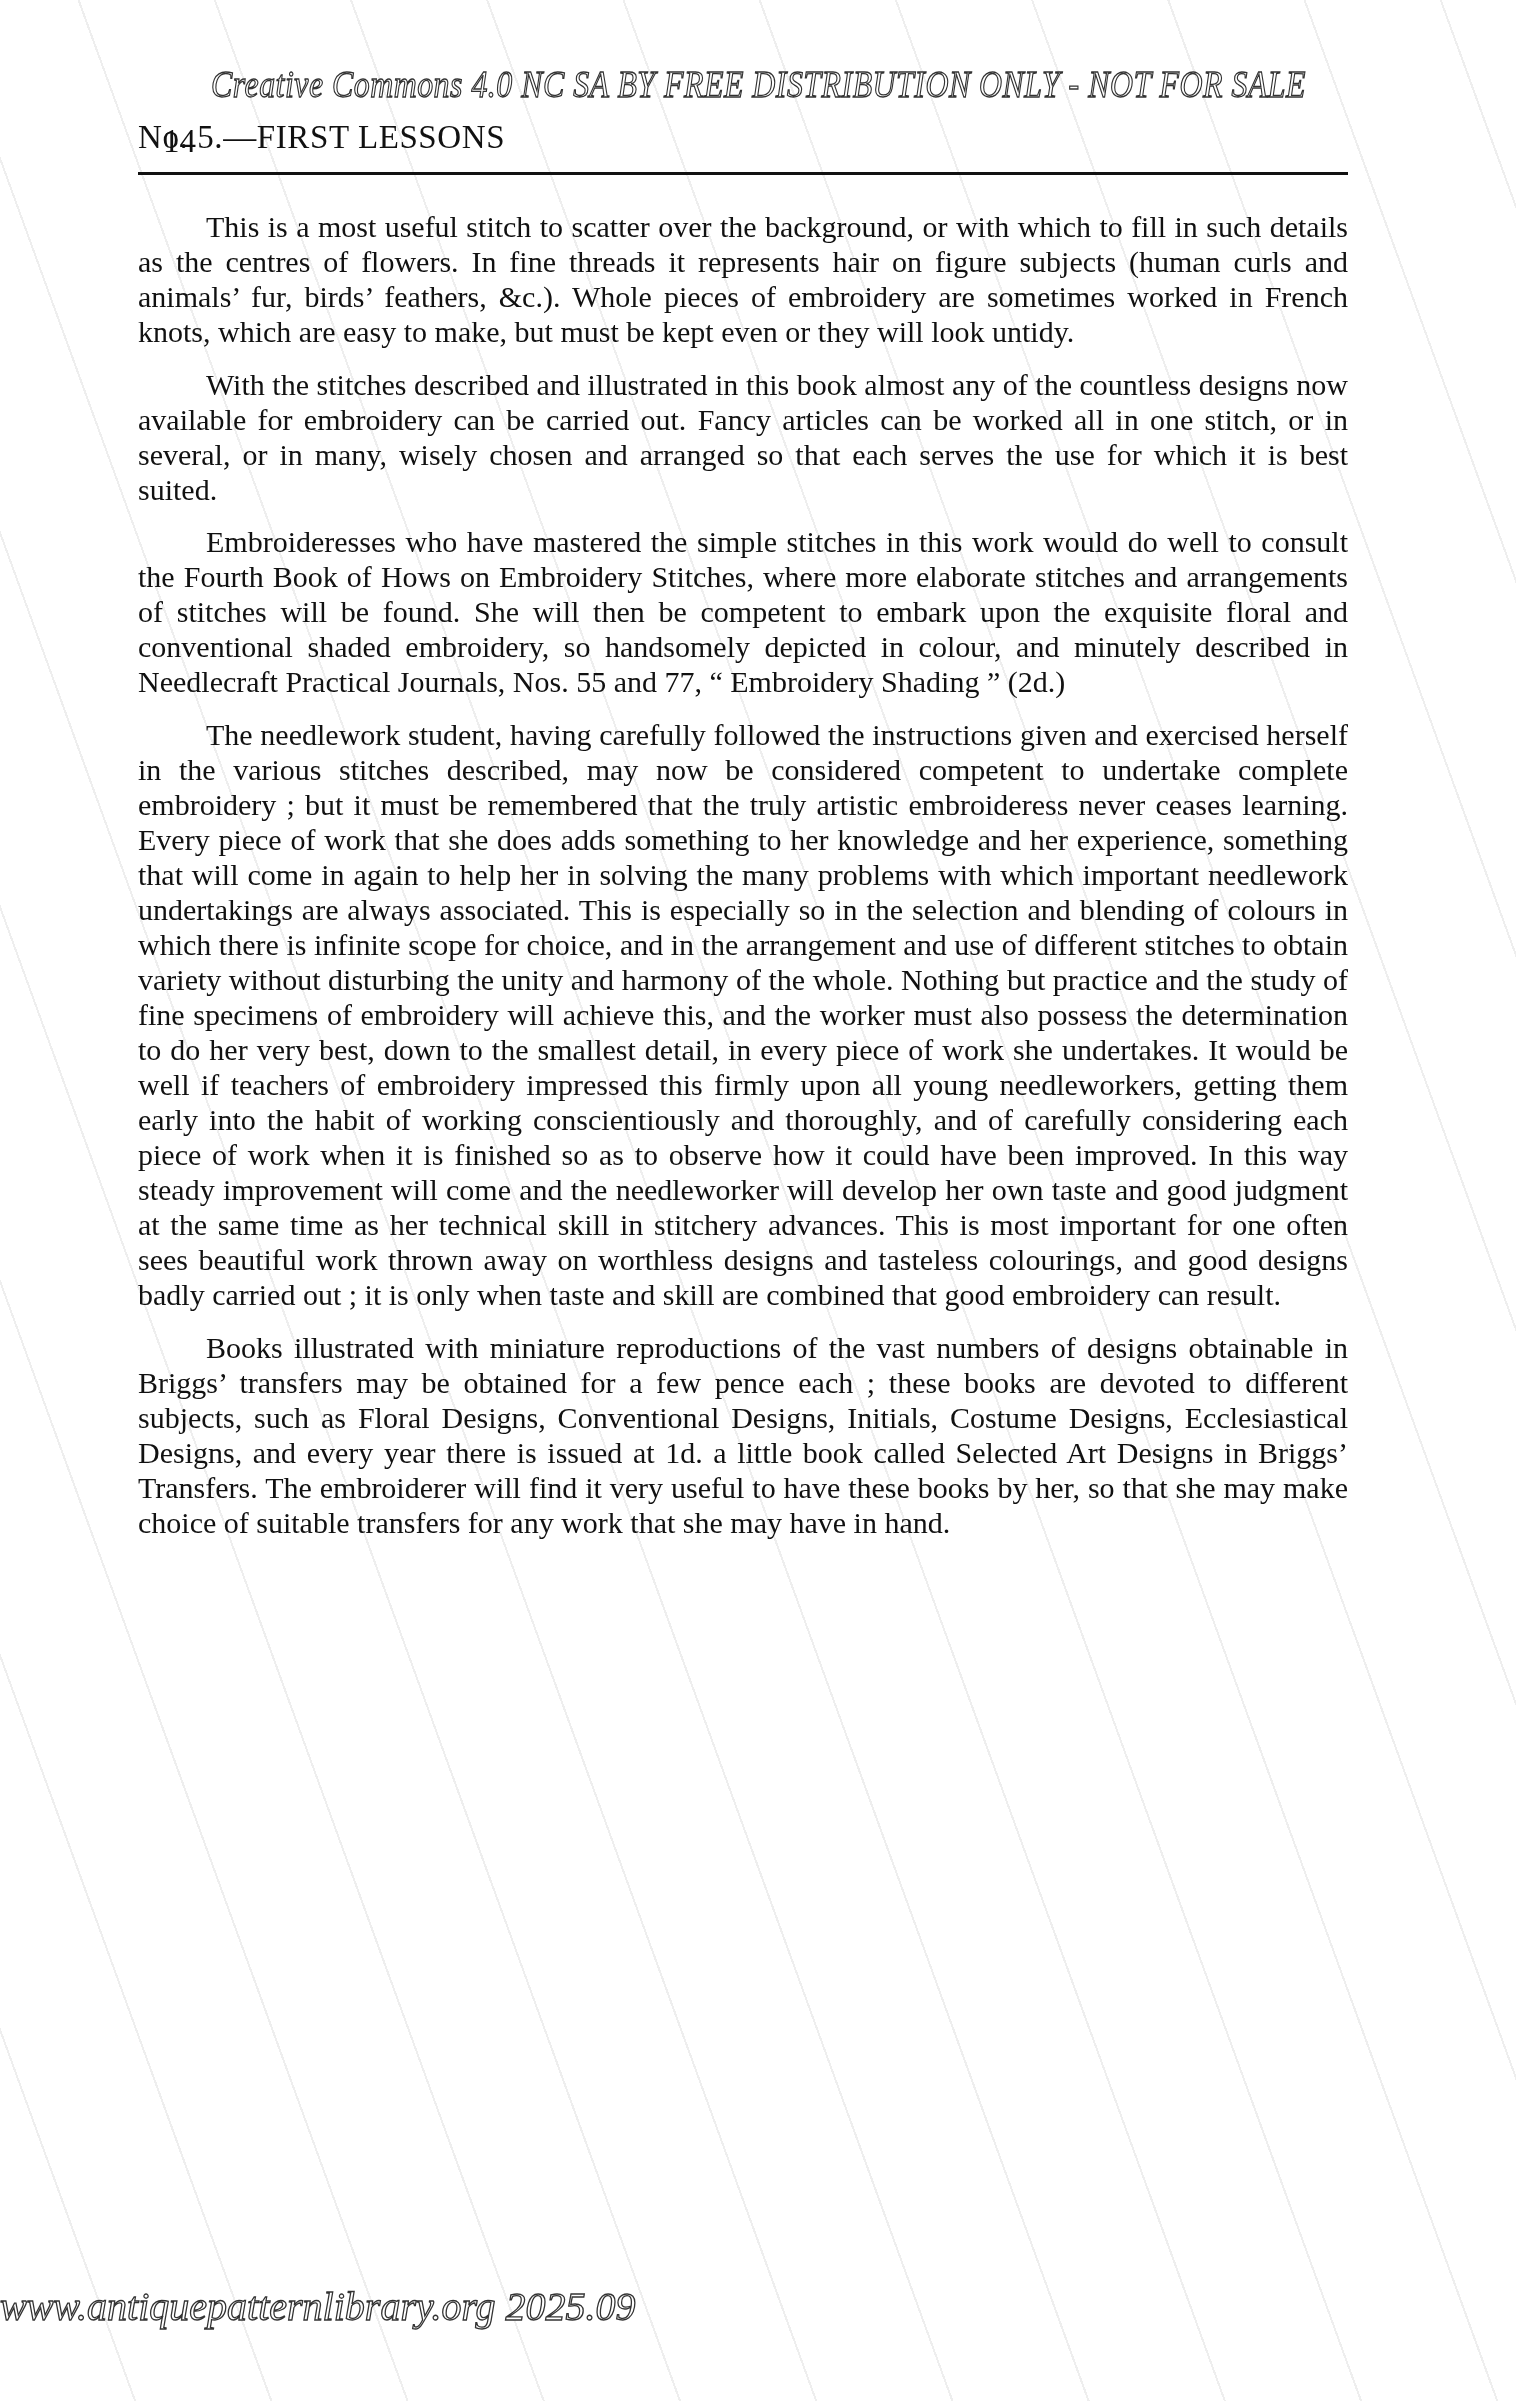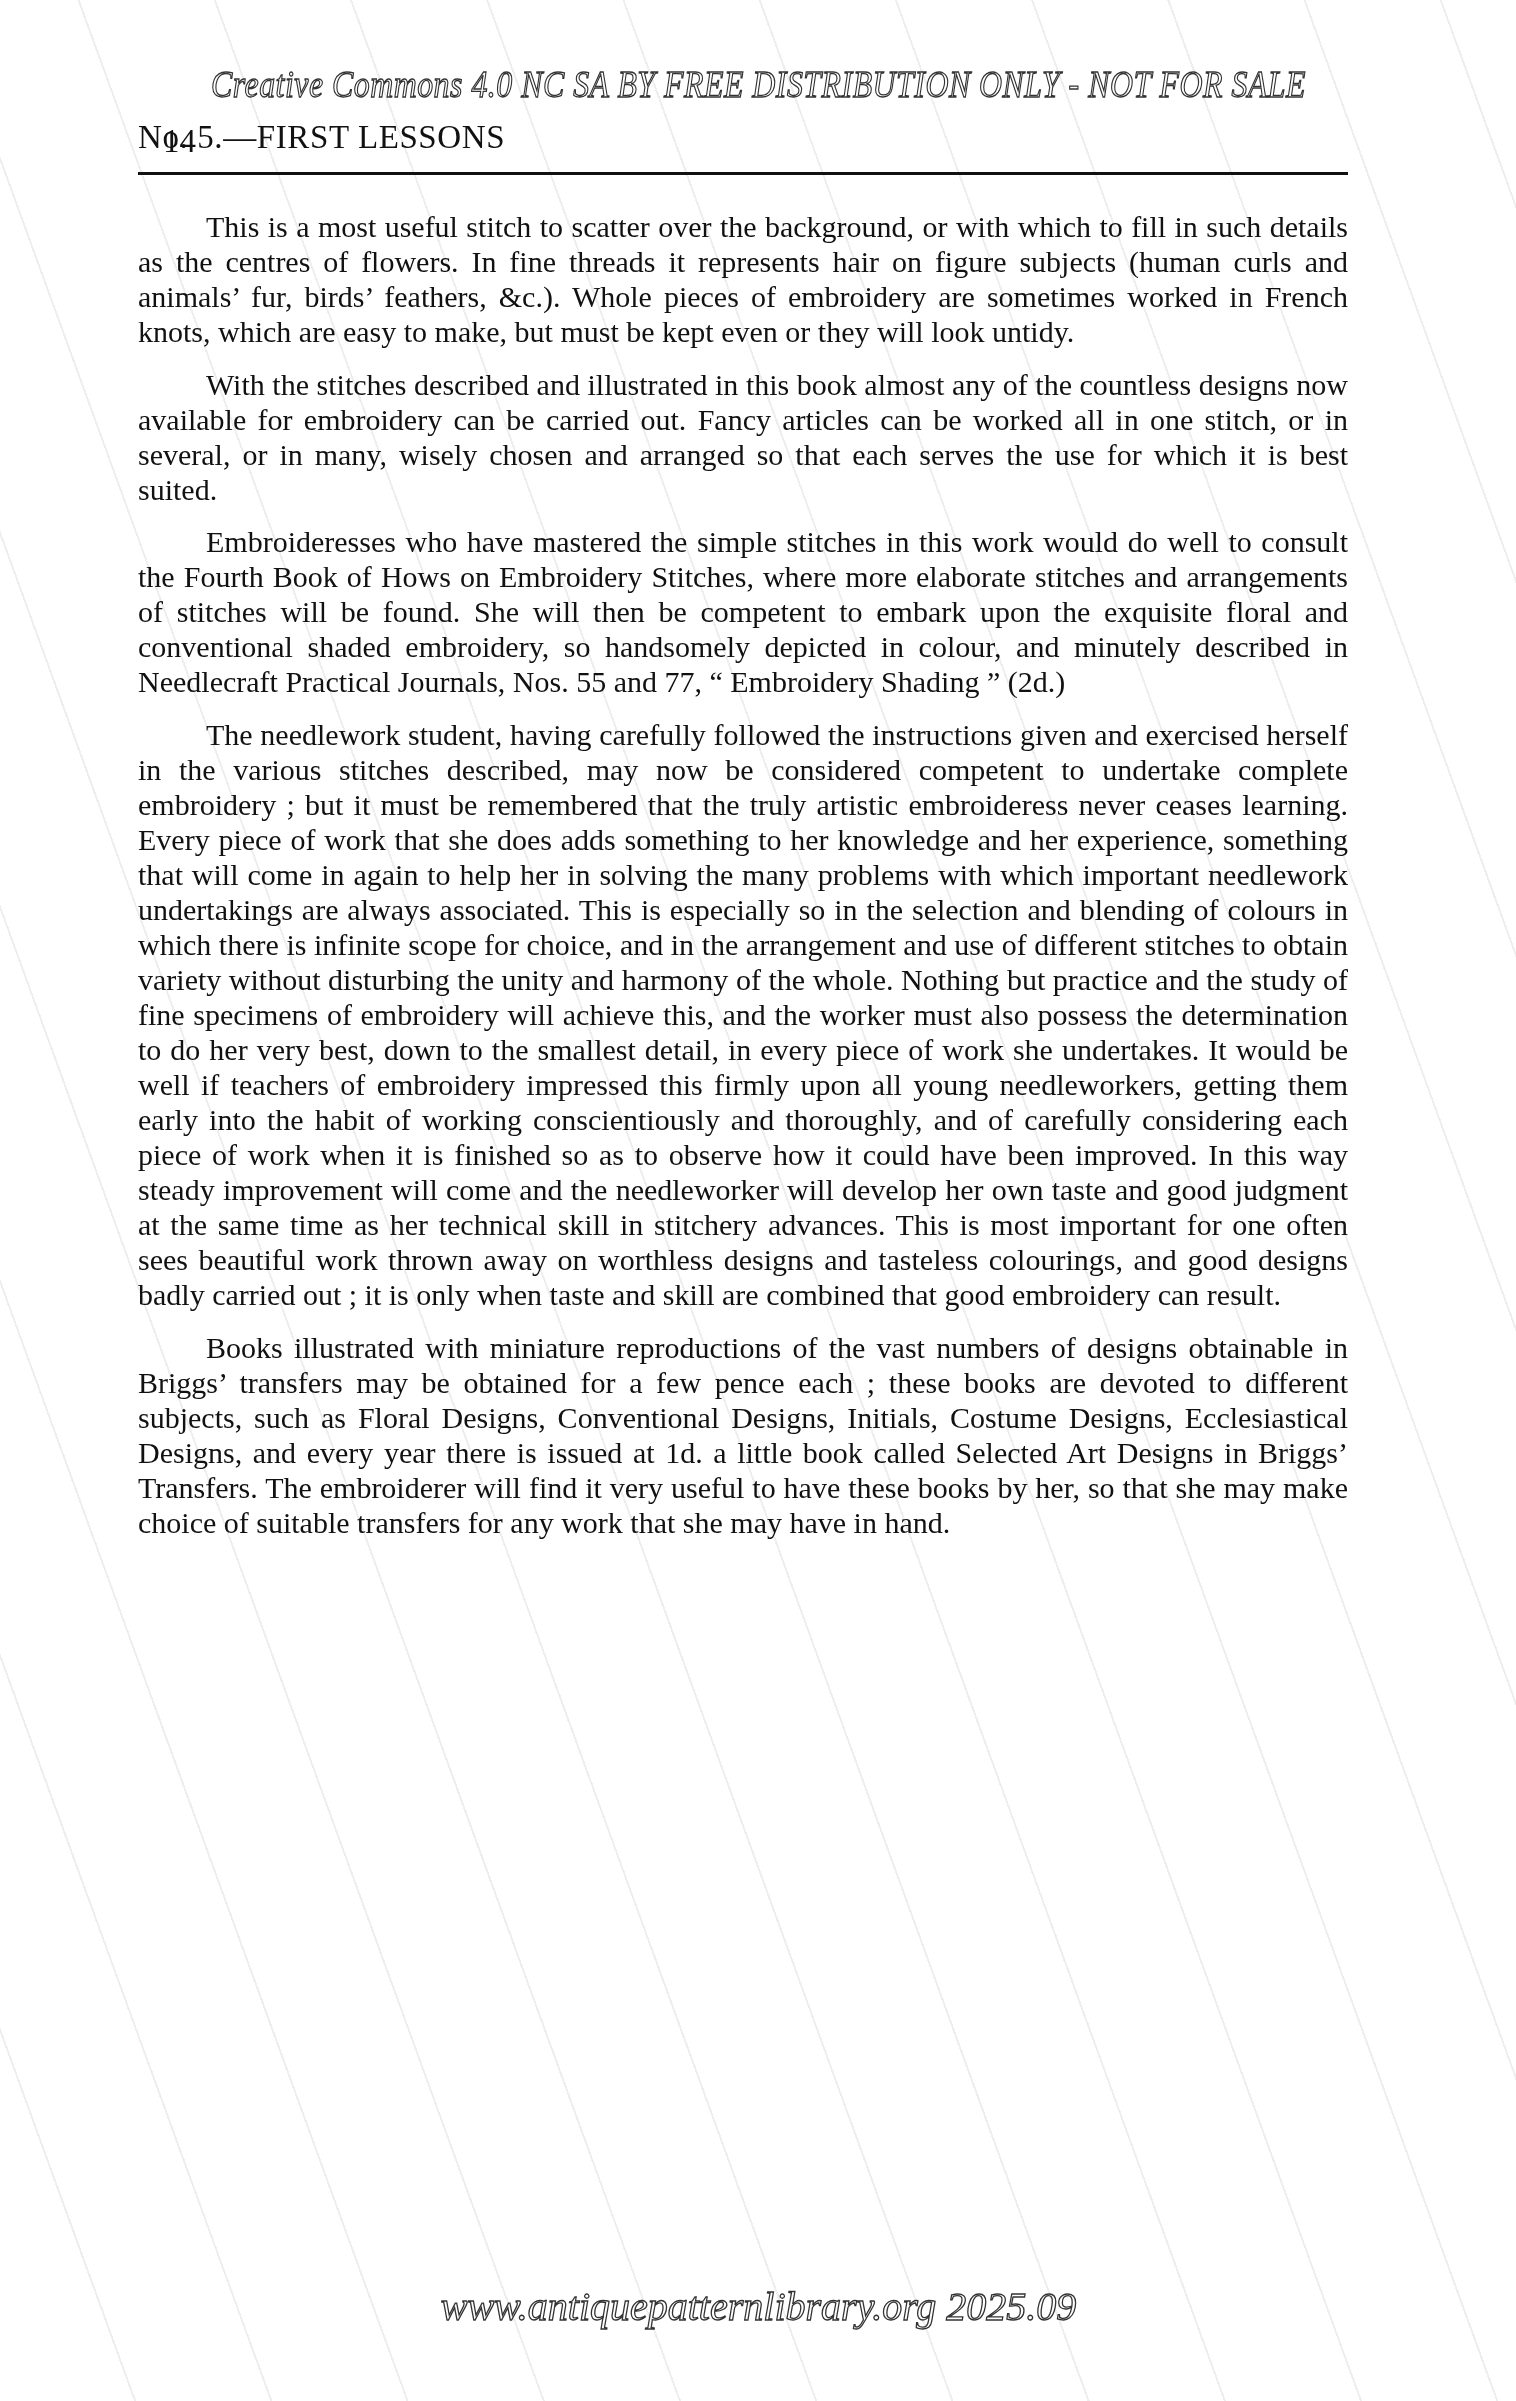--- a/index.html
+++ b/index.html
@@ -91,21 +91,20 @@
     .body-text p {
       margin: 0 0 17.7px 0;
       text-indent: 68px;
       hyphens: manual;
     }
     .footer-mark {
       position: absolute;
       top: 2283px;
       left: 0;
       width: 1517px;
-      text-align: center;
       font-size: 40px;
       z-index: 2;
     }
   </style>
 </head>
 <body>
 
 <div class="hatch"></div>
 
 <div class="cc-banner outline-text">Creative Commons 4.0 NC SA BY FREE DISTRIBUTION ONLY - NOT FOR SALE</div>

